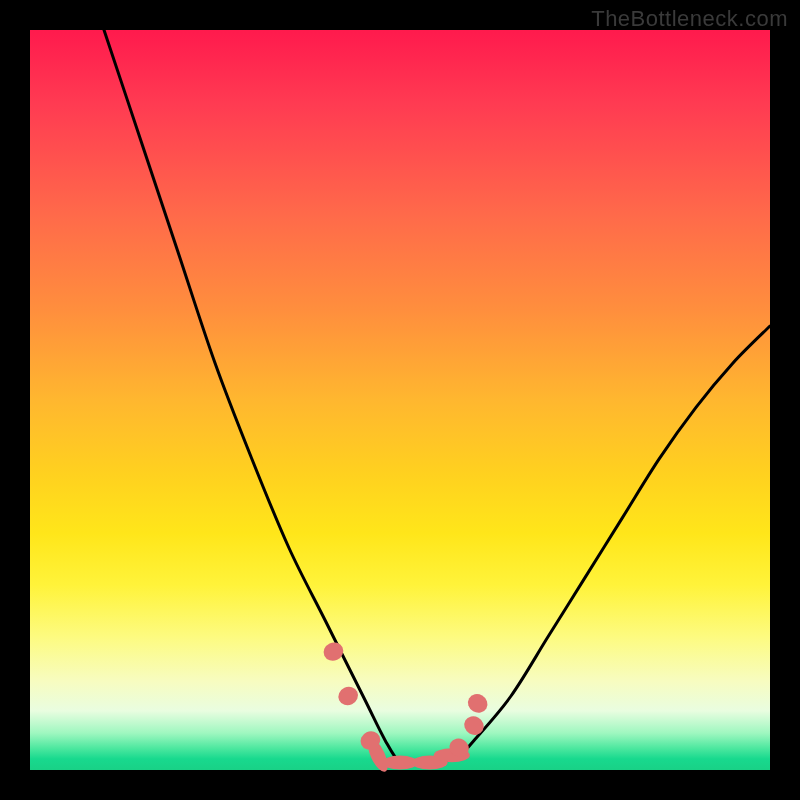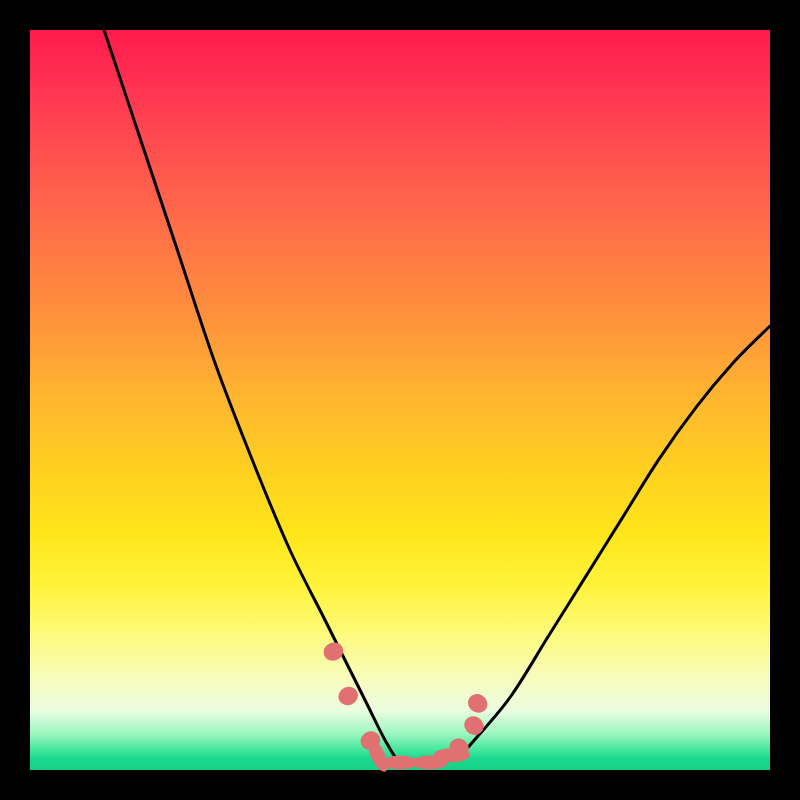--- a/index.html
+++ b/index.html
@@ -77,13 +77,14 @@
           <ellipse cx="347.8" cy="725.2" rx="18" ry="7" fill="#e17070" transform="rotate(65 347.8 725.2)"></ellipse>
           <ellipse cx="370.0" cy="732.6" rx="18" ry="7" fill="#e17070" transform="rotate(0 370.0 732.6)"></ellipse>
           <ellipse cx="399.6" cy="732.6" rx="18" ry="7" fill="#e17070" transform="rotate(0 399.6 732.6)"></ellipse>
           <ellipse cx="421.8" cy="725.2" rx="18" ry="7" fill="#e17070" transform="rotate(0 421.8 725.2)"></ellipse>
           <ellipse cx="429.2" cy="717.8" rx="9" ry="10" fill="#e17070" transform="rotate(-60 429.2 717.8)"></ellipse>
           <ellipse cx="444.0" cy="695.6" rx="9" ry="10" fill="#e17070" transform="rotate(-60 444.0 695.6)"></ellipse>
           <ellipse cx="447.7" cy="673.4" rx="9" ry="10" fill="#e17070" transform="rotate(-60 447.7 673.4)"></ellipse>
         </g>
     </svg>
   </div>
+  <div class="watermark">TheBottleneck.com</div>
 </div>
 
 </body></html>

